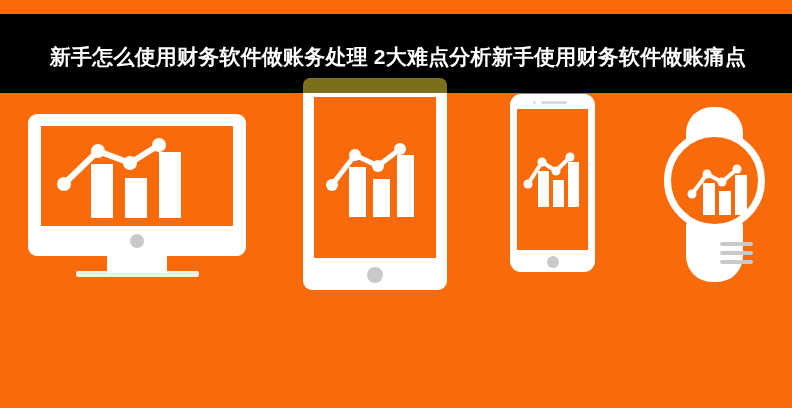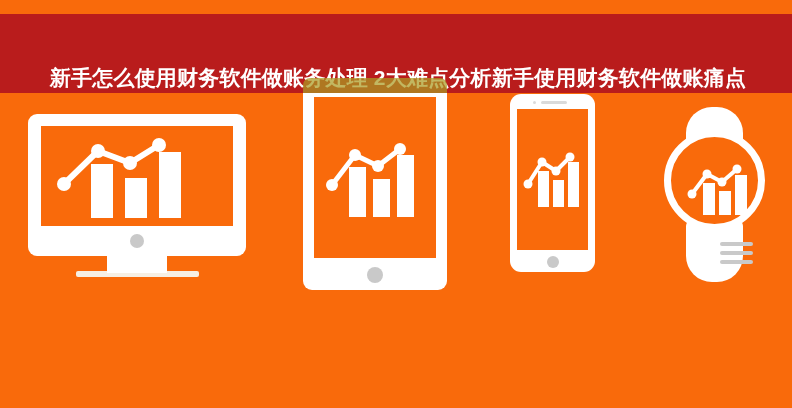--- a/index.html
+++ b/index.html
@@ -19,26 +19,26 @@
     background: #F96A0B;
     overflow: hidden;
   }
   
   .banner {
     position: absolute;
     left: 0;
     top: 14px;
     width: 792px;
     height: 79px;
-    background: #b91c1c;
+    background: #000000;
     z-index: 30;
     box-sizing: border-box;
     padding: 6px 28px 0 32px;
     display: flex;
-    align-items: flex-end;
+    align-items: center;
     justify-content: center;
   }
   .banner-title {
     color: #FFFFFF;
     font-size: 21px;
     line-height: 31px;
     font-weight: bold;
     text-align: center;
     letter-spacing: 0.2px;
     width: 100%;

